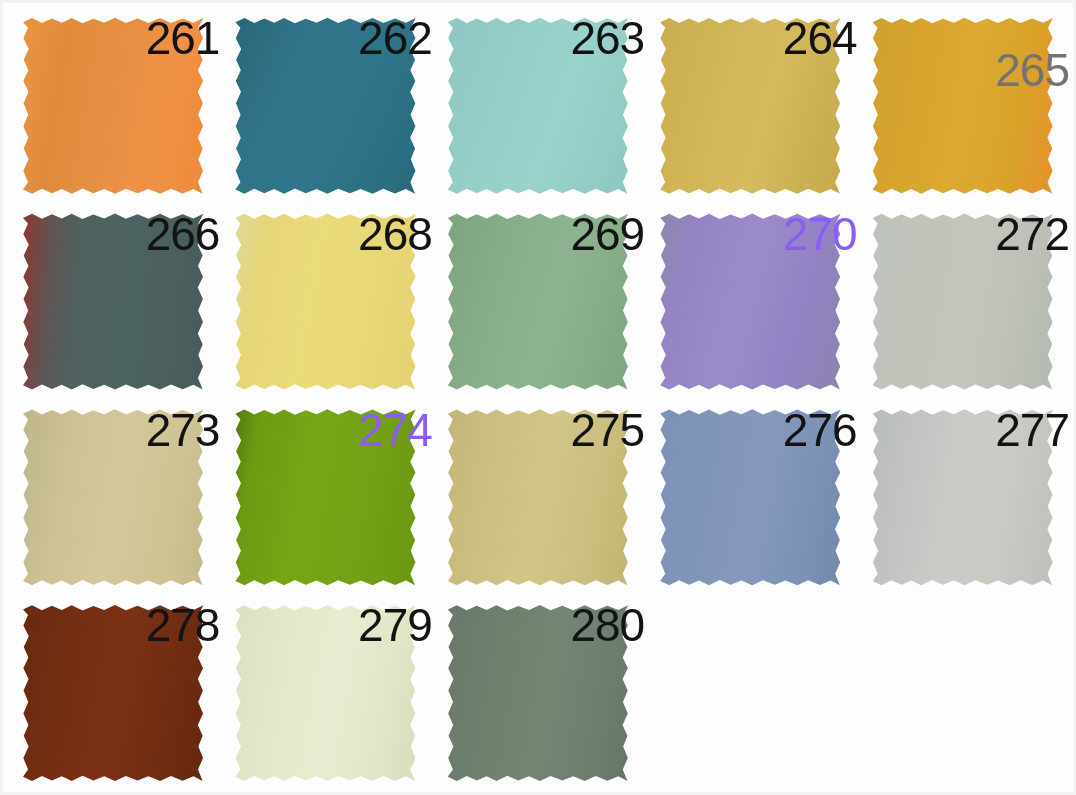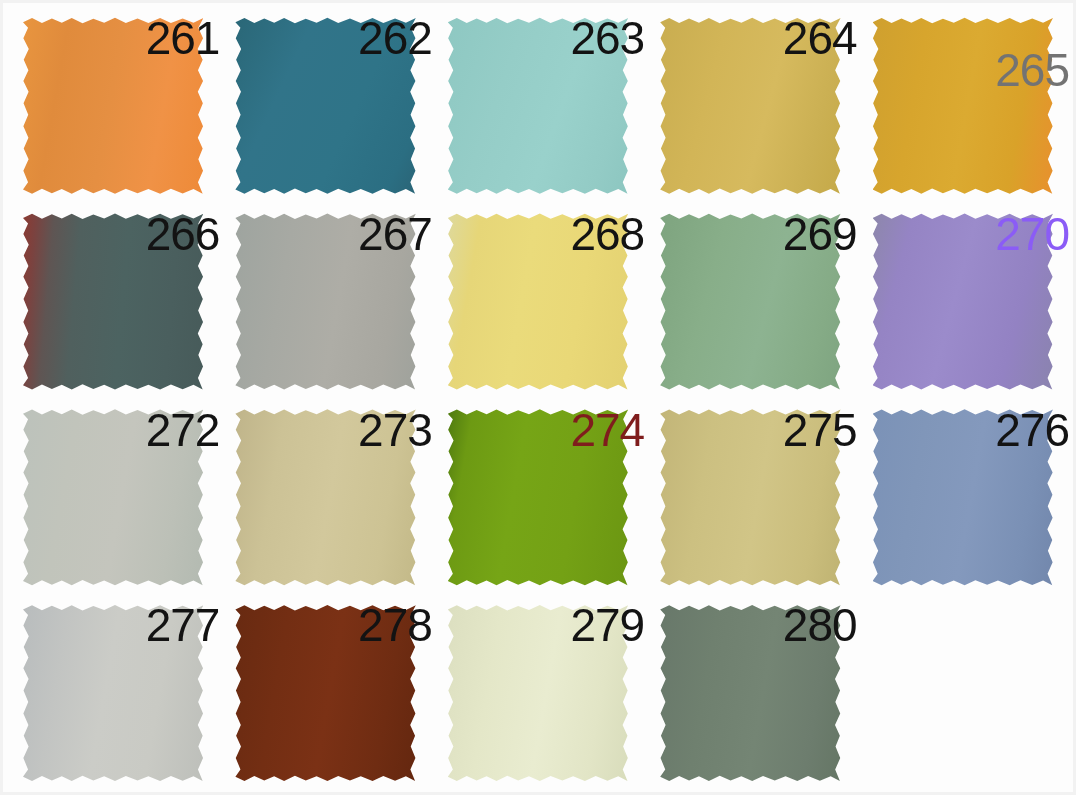--- a/index.html
+++ b/index.html
@@ -127,24 +127,20 @@
       </div>
       <div class="swatch-cell">
         <div class="swatch-chip" style="background: linear-gradient(100deg, rgb(207, 160, 47) 0%, rgb(215, 165, 45) 26%, rgb(219, 170, 49) 52%, rgb(217, 162, 41) 78%, rgb(232, 144, 46) 100%);"></div>
         <div class="swatch-number" style="color: #737373; margin-top: 32px;">265</div>
       </div>
       <div class="swatch-cell">
         <div class="swatch-chip" style="background: linear-gradient(95deg, rgb(140, 58, 50) 0%, rgb(122, 67, 64) 7%, rgb(95, 85, 83) 16%, rgb(80, 96, 94) 30%, rgb(76, 99, 97) 55%, rgb(74, 95, 94) 80%, rgb(71, 91, 90) 100%);"></div>
         <div class="swatch-number" style="color: rgb(19, 19, 19);">266</div>
       </div>
       <div class="swatch-cell">
-        <div class="swatch-chip" style="background: linear-gradient(100deg, rgb(158, 164, 159) 0%, rgb(167, 169, 163) 28%, rgb(174, 173, 166) 56%, rgb(168, 167, 160) 82%, rgb(159, 162, 156) 100%);"></div>
-        <div class="swatch-number" style="color: rgb(19, 19, 19);">267</div>
-      </div>
-      <div class="swatch-cell">
         <div class="swatch-chip" style="background: linear-gradient(100deg, rgb(222, 217, 156) 0%, rgb(230, 214, 120) 16%, rgb(234, 219, 123) 42%, rgb(233, 216, 119) 70%, rgb(227, 209, 113) 100%);"></div>
         <div class="swatch-number" style="color: rgb(19, 19, 19);">268</div>
       </div>
       <div class="swatch-cell">
         <div class="swatch-chip" style="background: linear-gradient(105deg, rgb(126, 164, 127) 0%, rgb(136, 174, 137) 30%, rgb(141, 179, 145) 58%, rgb(133, 171, 134) 84%, rgb(126, 164, 128) 100%);"></div>
         <div class="swatch-number" style="color: rgb(19, 19, 19); text-align: right;">269</div>
       </div>
       <div class="swatch-cell">
         <div class="swatch-chip" style="background: linear-gradient(105deg, rgb(141, 135, 171) 0%, rgb(149, 132, 196) 18%, rgb(155, 139, 203) 46%, rgb(147, 130, 195) 76%, rgb(138, 131, 174) 100%);"></div>
         <div class="swatch-number" style="color: #8b5cf6; margin-left: 37px;">270</div>
@@ -152,21 +148,21 @@
       <div class="swatch-cell">
         <div class="swatch-chip" style="background: linear-gradient(100deg, rgb(188, 194, 187) 0%, rgb(193, 196, 187) 26%, rgb(196, 197, 189) 54%, rgb(188, 192, 183) 80%, rgb(179, 186, 177) 100%);"></div>
         <div class="swatch-number" style="color: rgb(19, 19, 19);">272</div>
       </div>
       <div class="swatch-cell">
         <div class="swatch-chip" style="background: linear-gradient(100deg, rgb(191, 180, 138) 0%, rgb(204, 194, 150) 24%, rgb(210, 200, 156) 52%, rgb(205, 195, 148) 80%, rgb(195, 185, 136) 100%);"></div>
         <div class="swatch-number" style="color: rgb(19, 19, 19); text-align: center;">273</div>
       </div>
       <div class="swatch-cell">
         <div class="swatch-chip" style="background: linear-gradient(100deg, rgb(79, 122, 16) 0%, rgb(109, 154, 19) 12%, rgb(118, 165, 22) 38%, rgb(116, 161, 21) 68%, rgb(107, 150, 18) 100%);"></div>
-        <div class="swatch-number" style="color: #7f1d1d;">274</div>
+        <div class="swatch-number" style="color: #8b5cf6;">274</div>
       </div>
       <div class="swatch-cell">
         <div class="swatch-chip" style="background: linear-gradient(100deg, rgb(194, 181, 120) 0%, rgb(204, 192, 129) 26%, rgb(209, 197, 135) 54%, rgb(202, 189, 124) 82%, rgb(191, 179, 114) 100%);"></div>
         <div class="swatch-number" style="color: rgb(19, 19, 19);">275</div>
       </div>
       <div class="swatch-cell">
         <div class="swatch-chip" style="background: linear-gradient(100deg, rgb(123, 146, 183) 0%, rgb(128, 150, 185) 26%, rgb(132, 153, 189) 54%, rgb(122, 144, 181) 82%, rgb(114, 135, 172) 100%);"></div>
         <div class="swatch-number" style="color: rgb(19, 19, 19);">276</div>
       </div>
       <div class="swatch-cell">

